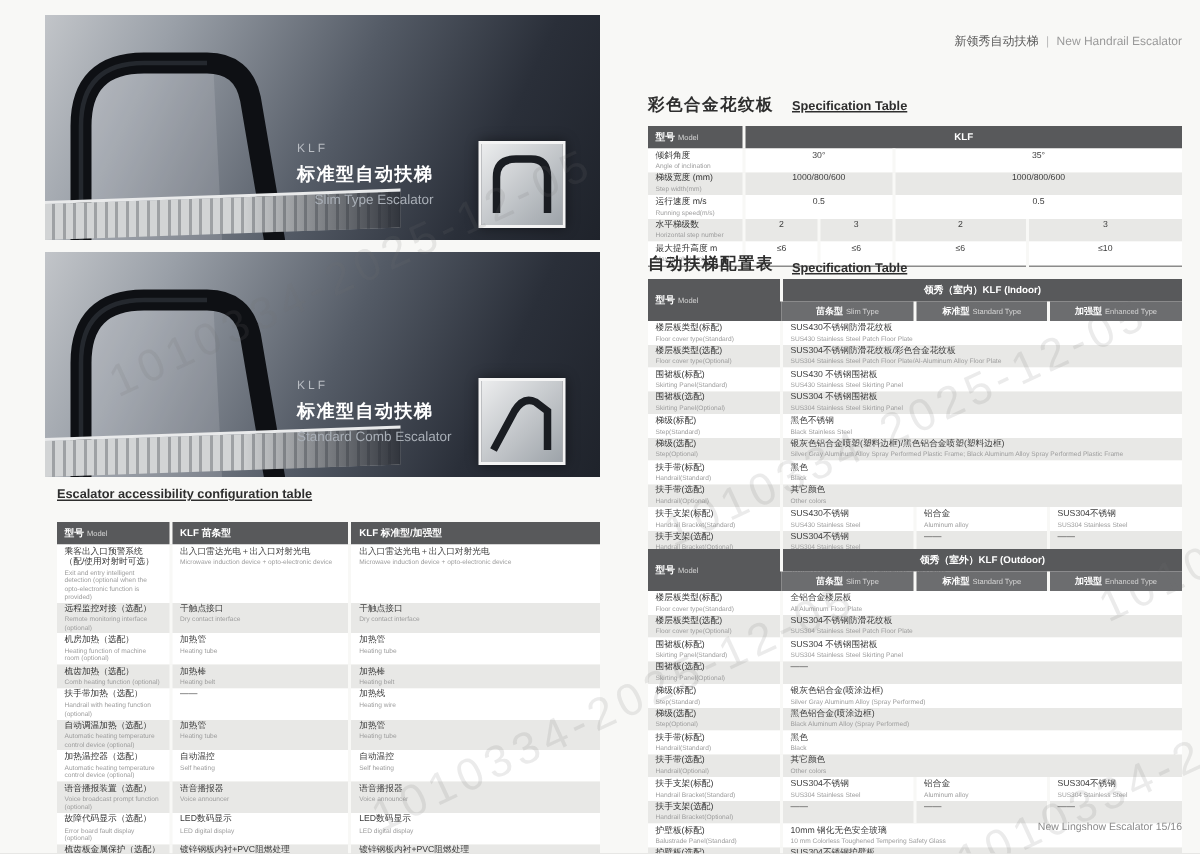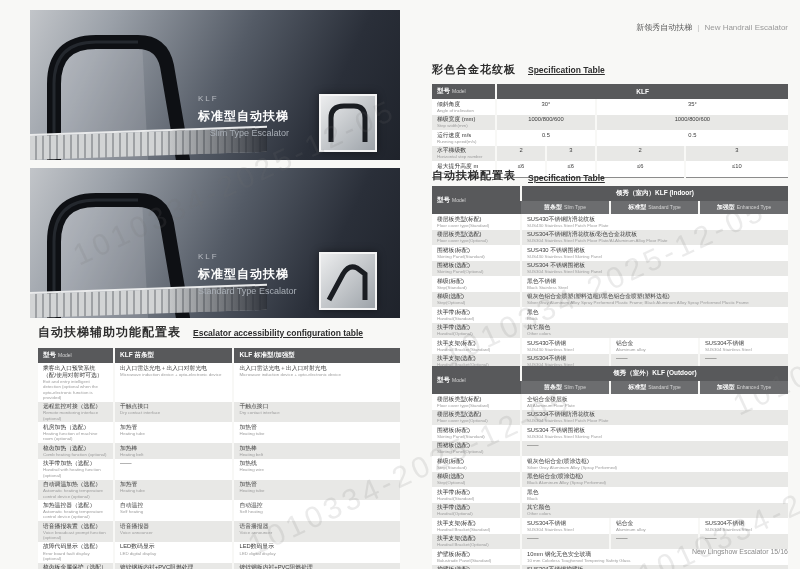--- a/index.html
+++ b/index.html
@@ -90,31 +90,30 @@
   <div class="photo-panel" style="top:168px;">
     <svg class="art" width="370" height="150" viewBox="0 0 370 150">
       <path d="M24,150 L24,72 Q24,30 66,30 L112,30 L118,150 Z" fill="#d8dadd" opacity="0.18"></path>
       <path d="M24,150 L24,74 Q24,32 66,32 L108,32 Q132,32 137,56 L153,150" fill="none" stroke="#0e1014" stroke-width="14" stroke-linecap="round" stroke-linejoin="round"></path>
       <path d="M24,150 L24,74 Q24,32 66,32 L108,32" fill="none" stroke="#3a3f47" stroke-width="3" opacity="0.5"></path>
     </svg>
     <div class="steps"></div>
     <div class="caption">
       <div class="model">KLF</div>
       <div class="cn">标准型自动扶梯</div>
-      <div class="en">Standard Type Escalator</div>
+      <div class="en">Standard Comb Escalator</div>
     </div>
     <div class="inset">
       <svg width="50" height="50" viewBox="0 0 50 50">
         <path d="M8,46 L22,20 Q28,10 36,14 L44,20 L44,46" fill="none" stroke="#1a1d22" stroke-width="5"></path>
       </svg>
     </div>
   </div>
 
   <div class="sec-title big" style="top:324px;left:38px;">
-    <span class="cn">自动扶梯辅助功能配置表</span>
     <span class="en">Escalator accessibility configuration table</span>
   </div>
   <div class="twrap" style="top:348px;left:38px;width:362px;">
     <table class="bordered">
       <colgroup>
           <col style="width:21%">
           <col style="width:33%">
           <col style="width:46%">
         </colgroup>
       <thead>

